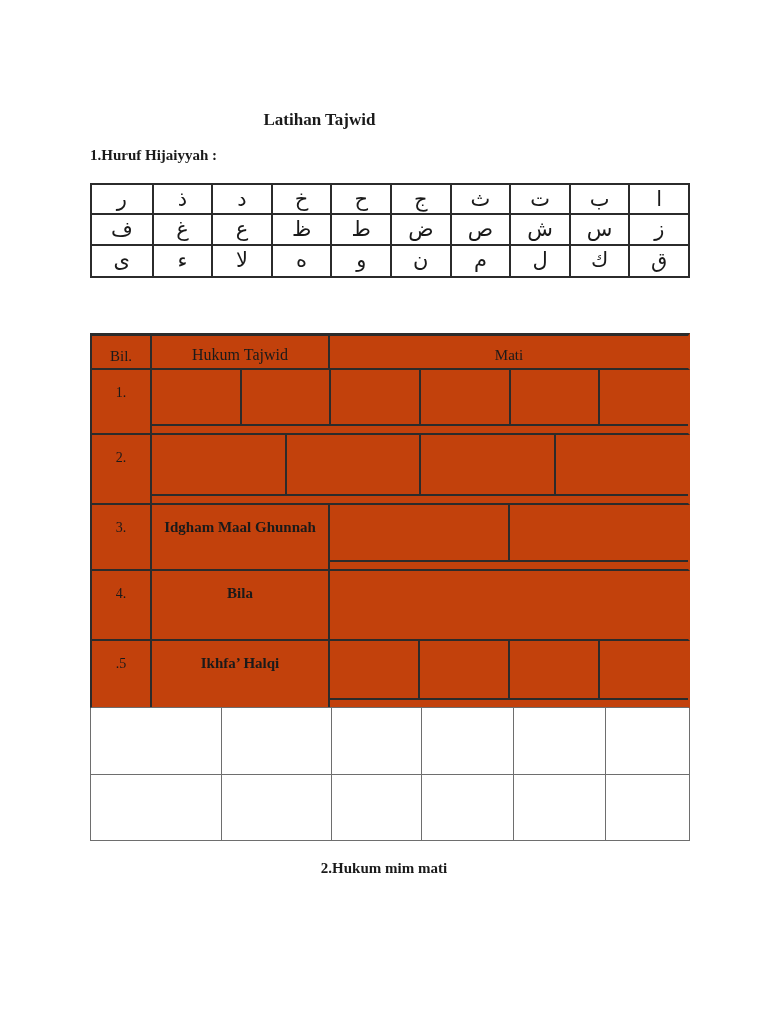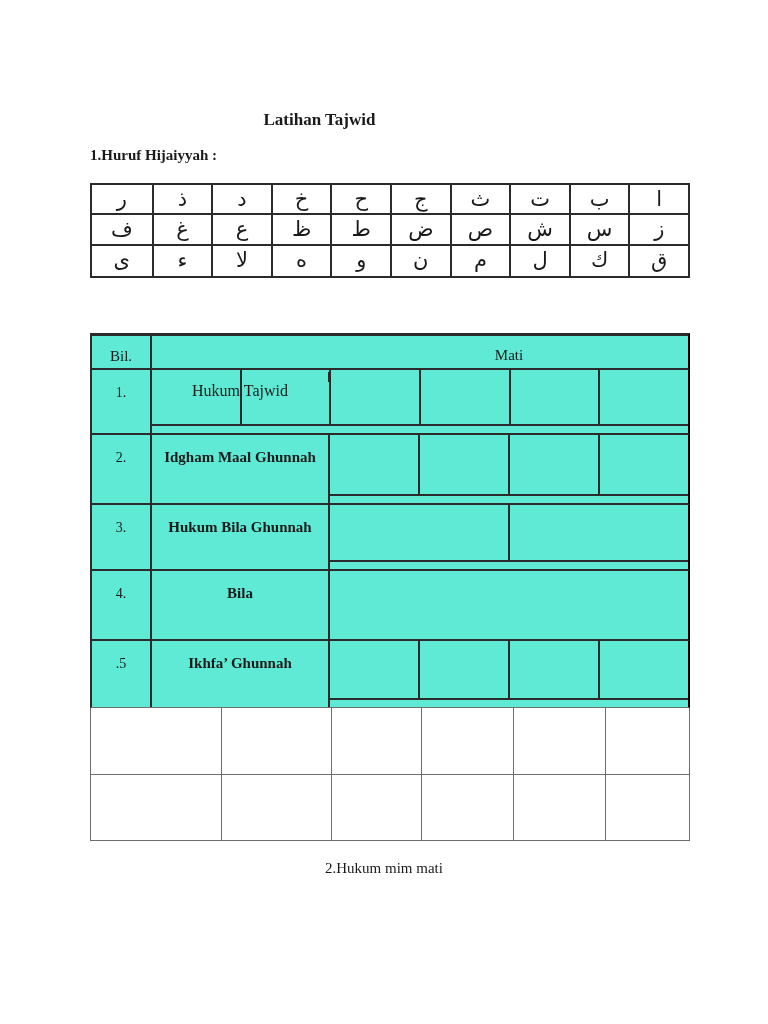--- a/index.html
+++ b/index.html
@@ -11,52 +11,52 @@
     position:absolute; top:110px; left:0; width:639px;
     text-align:center; font-weight:bold; font-size:17px;
   }
   .sec-heading {
     position:absolute; left:90px; font-weight:bold; font-size:15px;text-align:right;
   }
   .sec-heading.s1 { top:147px; }
   .sec-heading.s2 { top:298px; }
   .footer-heading {
     position:absolute; top:860px; left:0; width:768px;
-    text-align:center; font-weight:normal; font-size:15px;
+    text-align:center; font-weight:bold; font-size:15px;
   }
 
   
   .t1 {
     position:absolute; left:90px; top:183px; width:600px; height:95px;
     box-sizing:border-box; border:2px solid #2b2b2b;
     display:grid; grid-template-columns:repeat(10,1fr); grid-template-rows:repeat(3,1fr);
     direction:rtl;
   }
   .acell {
     display:flex; align-items:center; justify-content:center;
     font-family:"DejaVu Sans", sans-serif; font-size:21px; line-height:1;
     box-sizing:border-box;
   }
   .acell.bl { border-left:2px solid #2b2b2b; }
   .acell.bb { border-bottom:2px solid #2b2b2b; }
 
   
   .t2 { position:absolute; left:90px; top:333px; width:600px; }
   .t2row {
-    display:flex; box-sizing:border-box; background:#5eead4;
-    border-left:2px solid #2b2b2b; border-right:2px solid #000000;
+    display:flex; box-sizing:border-box; background:#c2410c;
+    border-left:2px solid #2b2b2b; border-right:2px solid #c2410c;
     border-bottom:2px solid #2b2b2b;
   }
   .t2row.hdr { height:37px; border-top:3px solid #2b2b2b; }
   .t2row.gray-bottom { border-bottom:1.5px solid #6e6e6e; }
   .c-bil  { width:60px;  box-sizing:border-box; border-right:2px solid #2b2b2b; text-align:center; }
   .c-hukum{ width:178px; box-sizing:border-box; border-right:2px solid #2b2b2b; text-align:center; }
   .c-huruf{ flex:1; box-sizing:border-box; text-align:center; }
   .hdr .c-bil   { font-size:15px; padding-top:12px; }
-  .hdr .c-hukum { font-size:16px; font-weight:normal; padding-top:10px;margin-top:36px; }
+  .hdr .c-hukum { font-size:16px; font-weight:normal; padding-top:10px; }
   .hdr .c-huruf { font-size:15px; padding-top:11px; }
   .body .c-bil   { font-size:14px; padding-top:15px; }
   .body .c-hukum { font-size:15px; font-weight:bold; padding-top:14px; }
   .huruf-area { flex:1; position:relative; }
   .boxrow {
     display:flex; height:calc(100% - 7px); box-sizing:border-box;
     border-bottom:2px solid #2b2b2b;
   }
   .abox { box-sizing:border-box; border-right:2px solid #2b2b2b; }
   .abox:last-child { border-right:none; }
@@ -127,48 +127,47 @@
             <div class="abox" style="flex: 1 0 0px;"></div>
             <div class="abox" style="flex: 1 0 0px;"></div>
             <div class="abox" style="flex: 1 0 0px;"></div>
             <div class="abox" style="flex: 1 0 0px;"></div>
             <div class="abox" style="flex: 1 0 0px;"></div>
           </div>
         </div>
       </div>
       <div class="t2row body" style="height: 70px;">
         <div class="c-bil">2.</div>
-        <div class="c-hukum">Idgham Maal Ghunnah</div>
         <div class="huruf-area">
           <div class="boxrow">
             <div class="abox" style="flex: 1 0 0px;"></div>
             <div class="abox" style="flex: 1 0 0px;"></div>
             <div class="abox" style="flex: 1 0 0px;"></div>
             <div class="abox" style="flex: 1 0 0px;"></div>
           </div>
         </div>
       </div>
       <div class="t2row body" style="height: 66px;">
         <div class="c-bil">3.</div>
-        <div class="c-hukum">Hukum Bila Ghunnah</div>
+        <div class="c-hukum">Idgham Maal Ghunnah</div>
         <div class="huruf-area">
           <div class="boxrow">
             <div class="abox" style="flex: 1 0 0px;"></div>
             <div class="abox" style="flex: 1 0 0px;"></div>
           </div>
         </div>
       </div>
       <div class="t2row body" style="height: 70px;">
         <div class="c-bil">4.</div>
         <div class="c-hukum">Bila</div>
         <div class="huruf-area"></div>
       </div>
       <div class="t2row body gray-bottom" style="height: 67px;">
         <div class="c-bil">.5</div>
-        <div class="c-hukum">Ikhfa’ Ghunnah</div>
+        <div class="c-hukum">Ikhfa’ Halqi</div>
         <div class="huruf-area">
           <div class="boxrow">
             <div class="abox" style="flex: 1 0 0px;"></div>
             <div class="abox" style="flex: 1 0 0px;"></div>
             <div class="abox" style="flex: 1 0 0px;"></div>
             <div class="abox" style="flex: 1 0 0px;"></div>
           </div>
         </div>
       </div>
       <div class="gridrow" style="height: 67px;">

